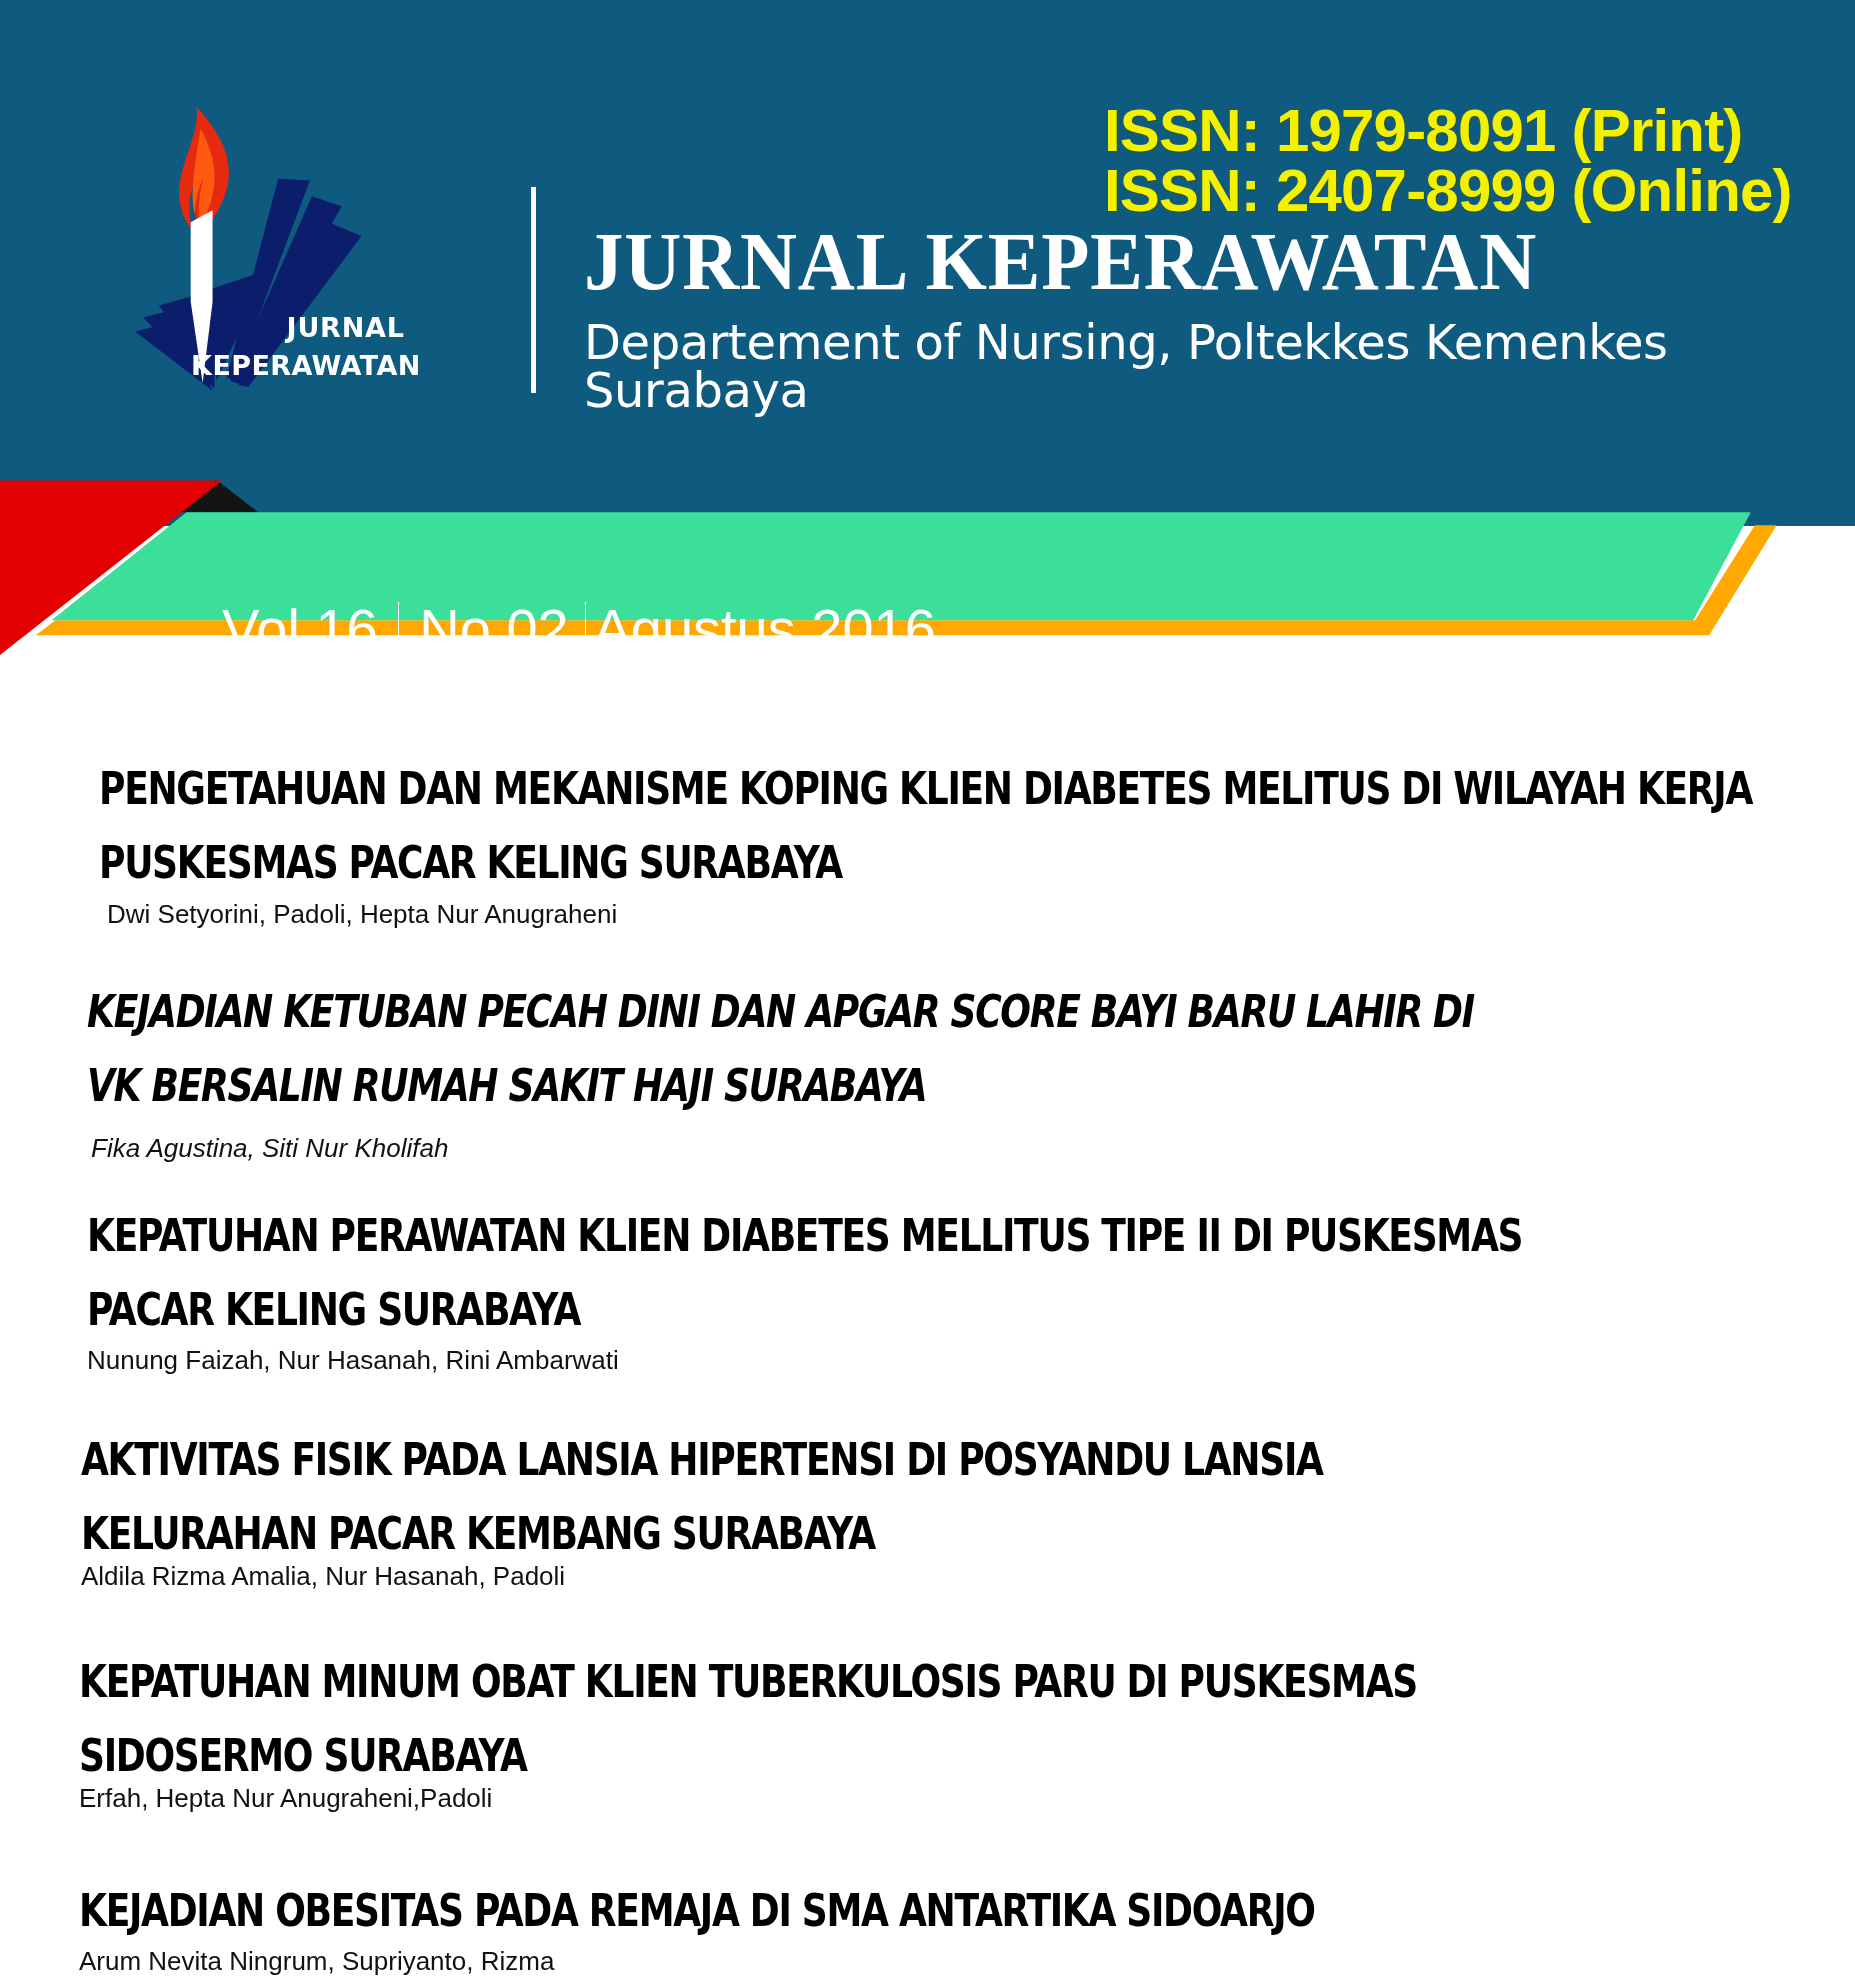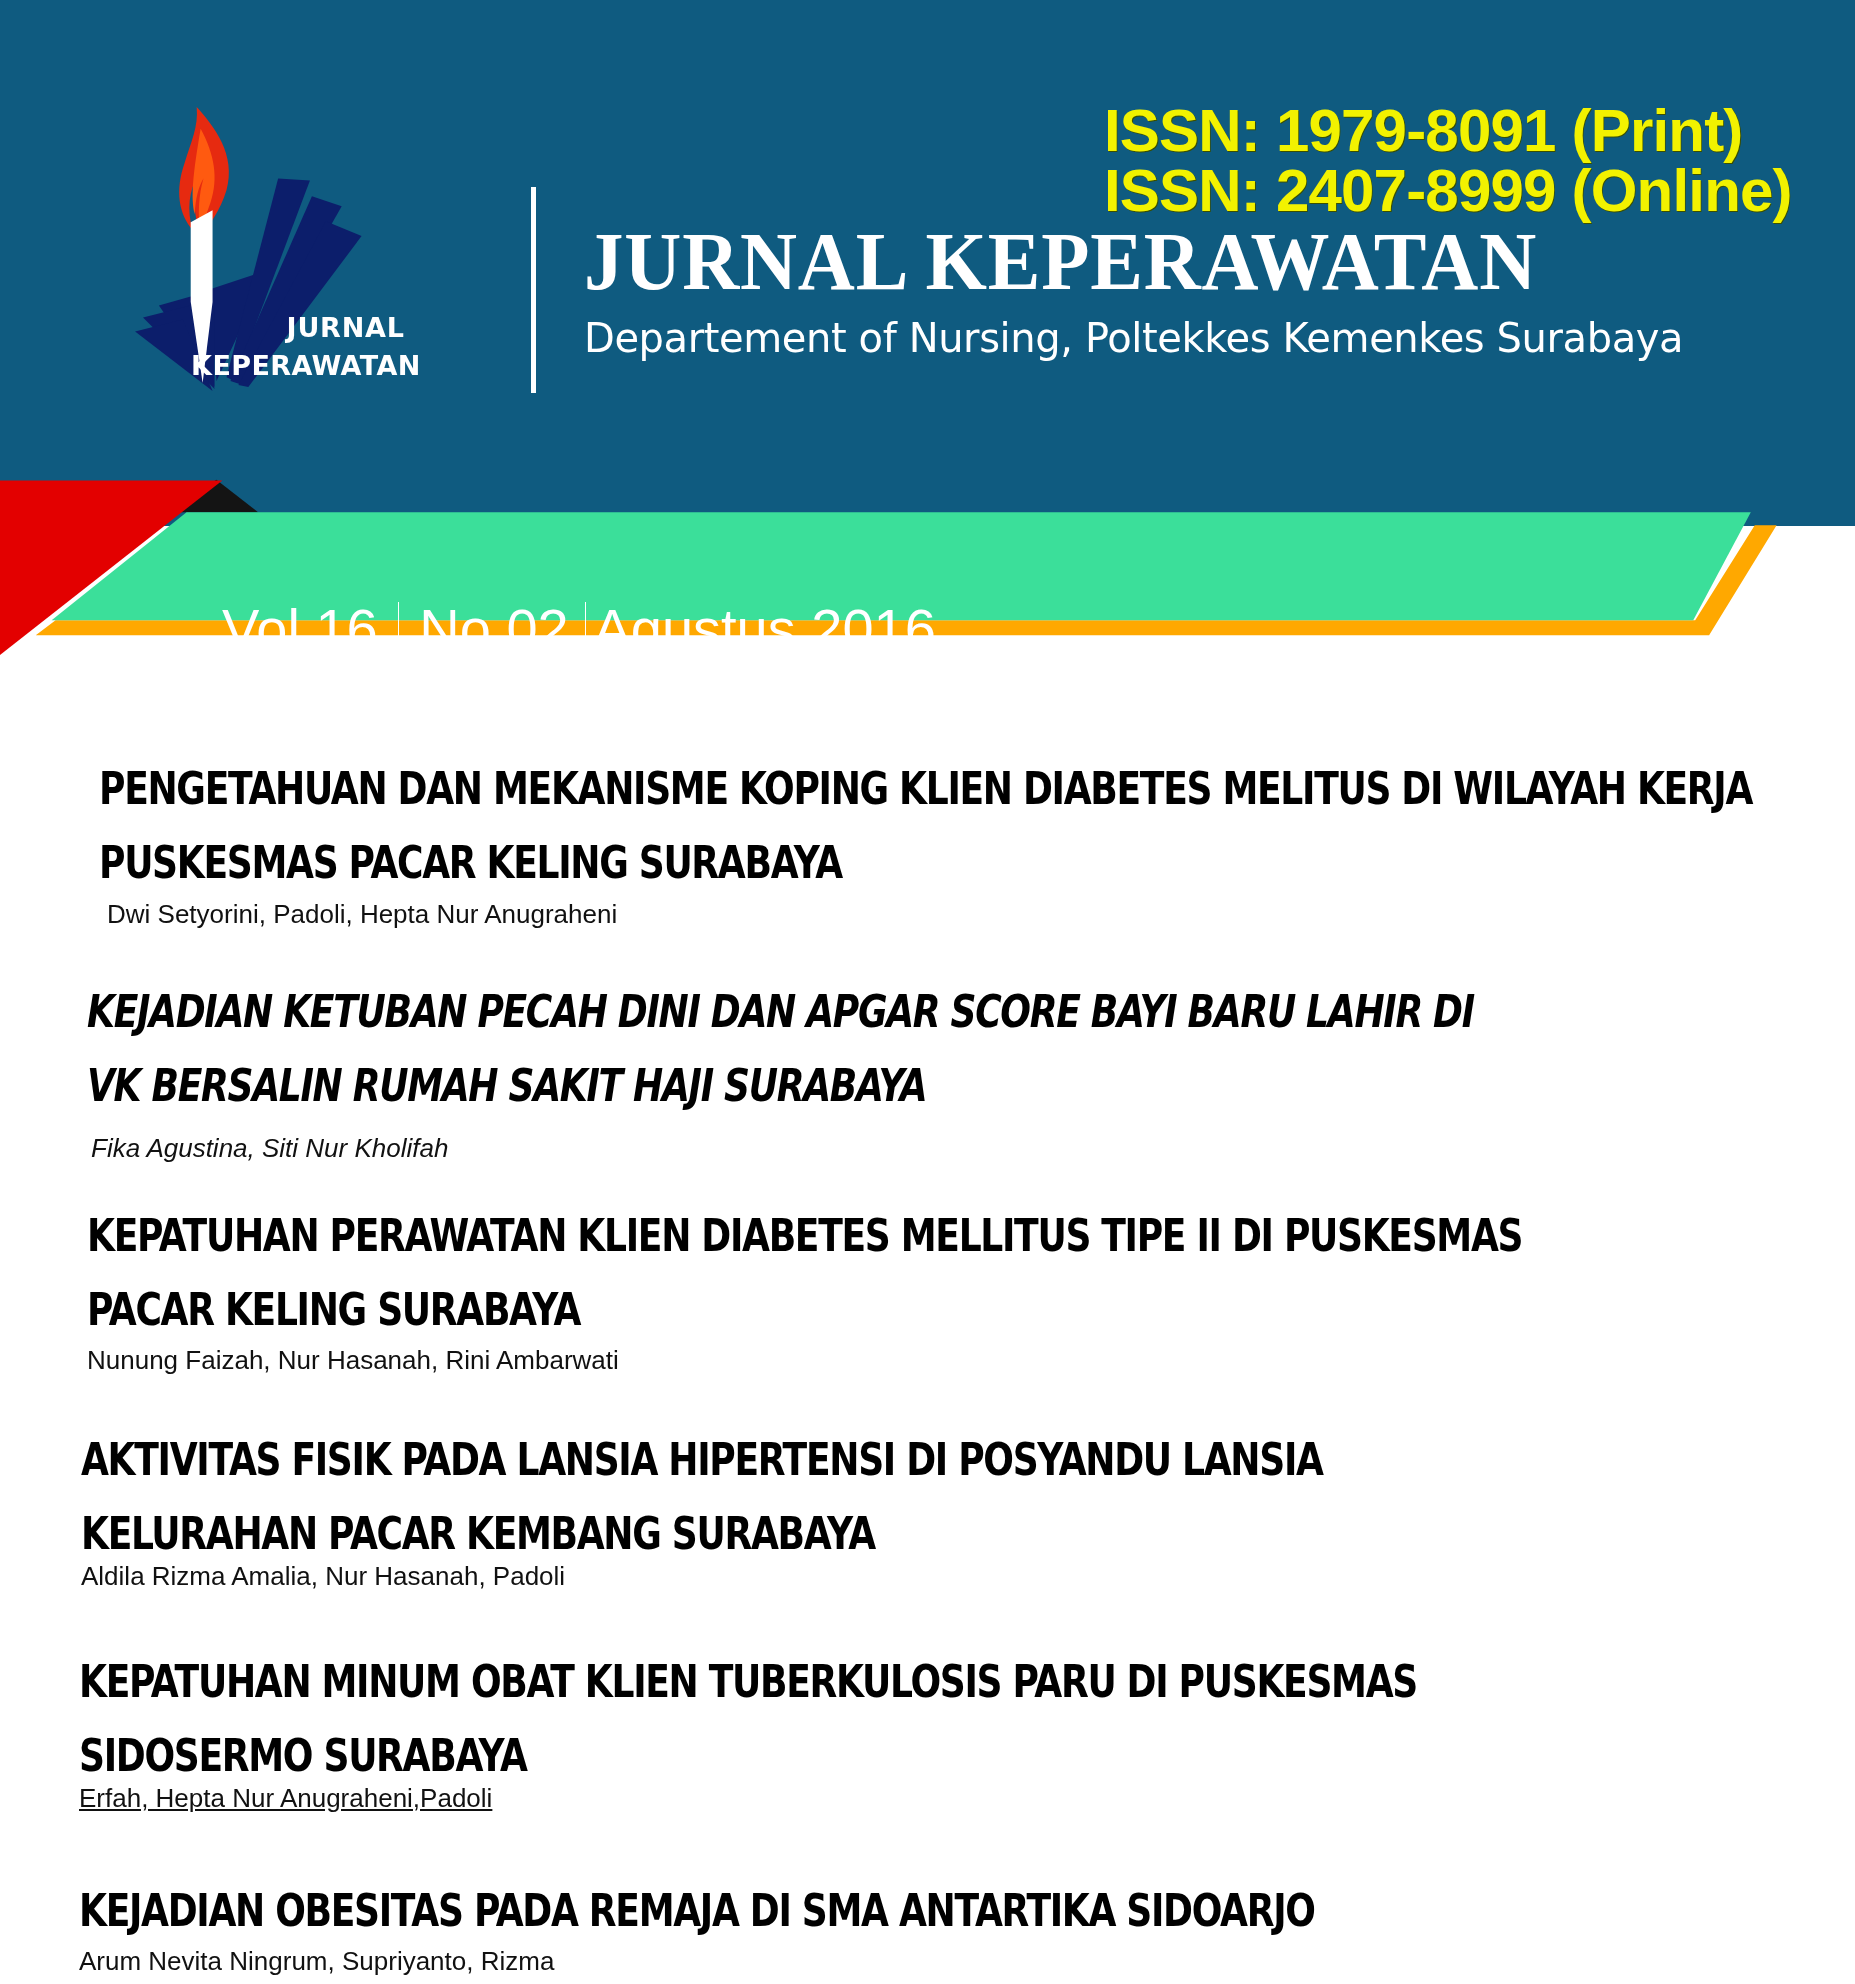--- a/index.html
+++ b/index.html
@@ -6,21 +6,21 @@
   body { width: 1856px; height: 2646px; position: relative; overflow: hidden; background: #ffffff; font-family: "Liberation Sans", sans-serif; }
   .abs { position: absolute; }
   #header-bg { left: 0; top: 0; width: 1856px; height: 526px; background: #0F5B80; }
   #deco-top { left: 0; top: 0; width: 1856px; height: 675px; }
   #logo { left: 135px; top: 95px; width: 326px; height: 302px; }
   #logo-divider { left: 531px; top: 187px; width: 4.8px; height: 206px; background: #ffffff; }
   #issn-print, #issn-online { font-family: Liberation Sans, sans-serif; font-weight: bold; color: #F2F200; font-size: 60px; line-height: 1; letter-spacing: -0.8px; text-shadow: 0.8px 0.8px 0 #3a4f00; }
   #issn-print { left: 1104px; top: 101px; }
   #issn-online { left: 1104px; top: 161px; }
   #journal-title { left: 584px; top: 220px; font-family: "Liberation Serif", serif; font-weight: bold; color: #ffffff; font-size: 79px; line-height: 1; letter-spacing: 0.8px; transform: scaleY(1.05); transform-origin: left top; }
-  #journal-subtitle { left: 584px; top: 318px; color: #ffffff; font-size: 40px; line-height: 1; font-family: "DejaVu Sans", sans-serif; letter-spacing: -0.4px; }
+  #journal-subtitle { left: 584px; top: 318px; color: #ffffff; font-size: 48px; line-height: 1; font-family: "DejaVu Sans", sans-serif; letter-spacing: -0.4px; }
   #issue-line { left: 222px; top: 548px; height: 64px; display: flex; align-items: center; color: #ffffff; font-size: 56px; font-family: "Liberation Sans", sans-serif; margin-top: 48px; }
   .issue-sep { display: inline-block; width: 1.6px; height: 52px; background: #ffffff; margin: 0 20px 0 20px; }
   .issue-sep.tight { margin: 0 7.1px 0 16px; }
   .article { position: absolute; left: 0; }
   .article-title { font-family: "DejaVu Sans", sans-serif; font-weight: bold; font-size: 44px; line-height: 54px; color: #000000; letter-spacing: -1.6px; transform: scaleX(0.82); transform-origin: left top; white-space: nowrap; }
   .article-authors { font-family: "Liberation Sans", sans-serif; font-size: 26px; color: #111111; margin-top: 8.7px; white-space: nowrap; }
 </style>
 </head>
 <body>
 
@@ -94,21 +94,21 @@
 
   <div class="article" style="left:81px; top:1433px;">
     <div class="article-title">AKTIVITAS FISIK PADA LANSIA HIPERTENSI DI POSYANDU LANSIA</div>
     <div class="article-title" style="margin-top:20px;">KELURAHAN PACAR KEMBANG SURABAYA</div>
     <div class="article-authors" style="margin-top:0px;">Aldila Rizma Amalia, Nur Hasanah, Padoli</div>
   </div>
 
   <div class="article" style="left:79px; top:1655px;">
     <div class="article-title">KEPATUHAN MINUM OBAT KLIEN TUBERKULOSIS PARU  DI PUSKESMAS</div>
     <div class="article-title" style="margin-top:20px;">SIDOSERMO SURABAYA</div>
-    <div class="article-authors" style="margin-top:0px;text-decoration:underline;">Erfah, Hepta Nur Anugraheni,Padoli</div>
+    <div class="article-authors" style="margin-top:0px;">Erfah, Hepta Nur Anugraheni,Padoli</div>
   </div>
 
   <div class="article" style="left:79px; top:1884px;">
     <div class="article-title">KEJADIAN OBESITAS PADA REMAJA DI SMA ANTARTIKA SIDOARJO</div>
     <div class="article-authors" style="margin-top:8px;">Arum Nevita Ningrum, Supriyanto, Rizma</div>
   </div>
 
 </div>
 
 

